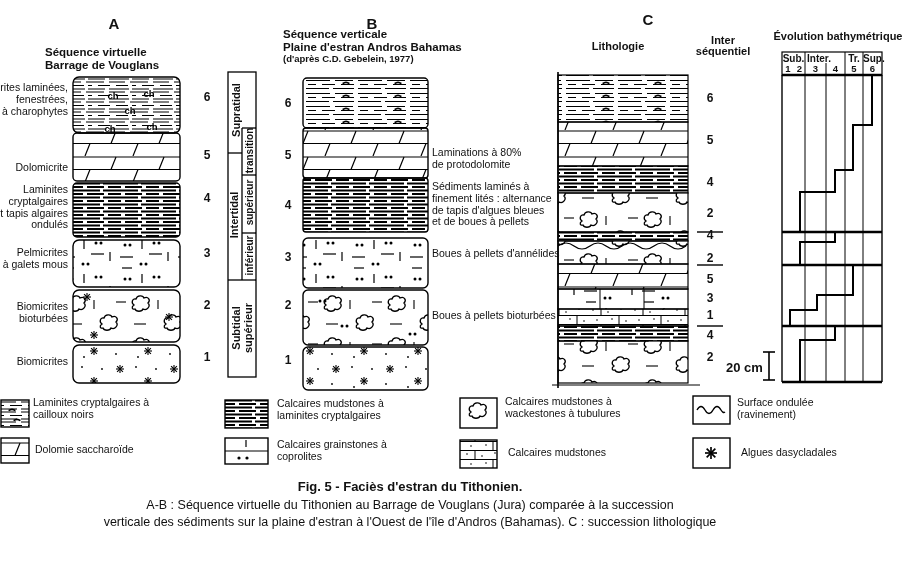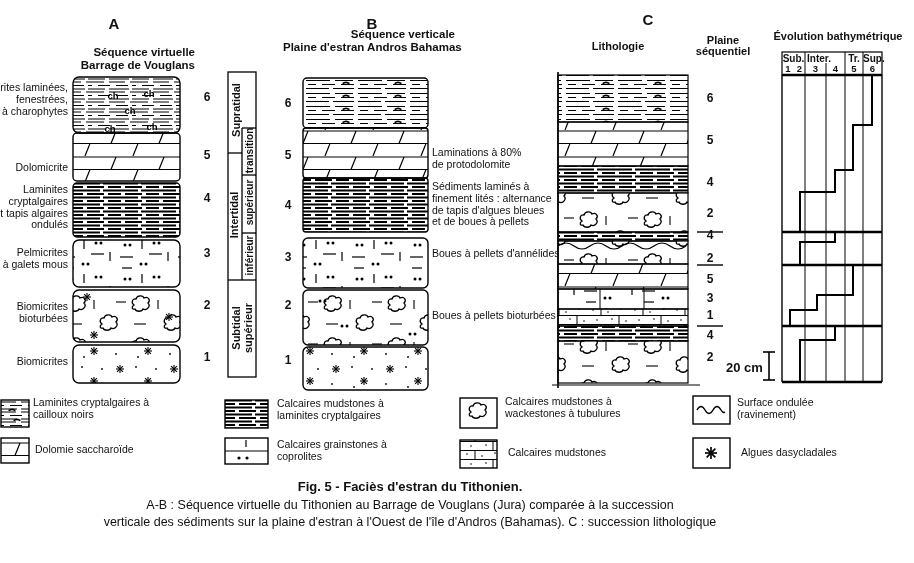--- a/index.html
+++ b/index.html
@@ -5,21 +5,21 @@
   html,body{margin:0;padding:0;background:#fff;}
   #fig{position:relative;width:914px;height:563px;background:#fff;overflow:hidden;
        font-family:"Liberation Sans",sans-serif;color:#111;}
   .abs{position:absolute;}
   .bl{display:block;}
   .lbl{font-size:10.5px;line-height:11.8px;color:#111;}
   .right{text-align:right;}
   .nowrap{white-space:nowrap;}
   .num{font-size:12px;font-weight:bold;text-align:center;width:16px;}
   .letter{font-size:15px;font-weight:bold;width:14px;text-align:center;}
-  .ttl{font-size:11.5px;font-weight:bold;text-align:right;line-height:12.5px;white-space:nowrap;}
+  .ttl{font-size:11.5px;font-weight:bold;text-align:left;line-height:12.5px;white-space:nowrap;}
   .sub{font-size:9.5px;}
   .hdr{font-size:11px;font-weight:bold;text-align:center;white-space:nowrap;}
   .vlabel{position:absolute;transform:rotate(-90deg);text-align:center;font-size:11px;font-weight:bold;white-space:nowrap;}
   .bh{font-size:10px;font-weight:bold;text-align:center;}
   .bn{font-size:9.5px;font-weight:bold;text-align:center;}
   .cap-title{font-size:13px;font-weight:bold;text-align:center;margin-bottom:3px;}
   .cap-line{font-size:12.5px;text-align:center;line-height:17px;}
   svg text{font-family:"Liberation Sans",sans-serif;}
 </style>
 </head>
@@ -248,25 +248,26 @@
   <div class="abs letter" style="left:641px;top:11px;">C</div>
 
   <div class="abs ttl" style="left:45px;top:46px;width:150px;">
     <span class="bl">Séquence virtuelle</span>
     <span class="bl">Barrage de Vouglans</span>
   </div>
 
   <div class="abs ttl" style="left:283px;top:28px;width:172px;">
     <span class="bl">Séquence verticale</span>
     <span class="bl">Plaine d'estran Andros Bahamas</span>
+    <span class="bl sub">(d'après C.D. Gebelein, 1977)</span>
   </div>
 
   <div class="abs hdr" style="left:578px;top:40px;width:80px;">Lithologie</div>
   <div class="abs hdr" style="left:688px;top:35px;width:70px;line-height:11px;">
-    <span class="bl">Plaine</span>
+    <span class="bl">Inter</span>
     <span class="bl">séquentiel</span>
   </div>
   <div class="abs hdr" style="left:762px;top:30px;width:152px;">Évolution bathymétrique</div>
 
   <div class="abs lbl right nowrap" style="right:846px;top:82px;">
     <span class="bl">crites laminées,</span>
     <span class="bl">fenestrées,</span>
     <span class="bl">à charophytes</span>
   </div>
   <div class="abs lbl right nowrap" style="right:846px;top:162px;padding-left:28px;">

